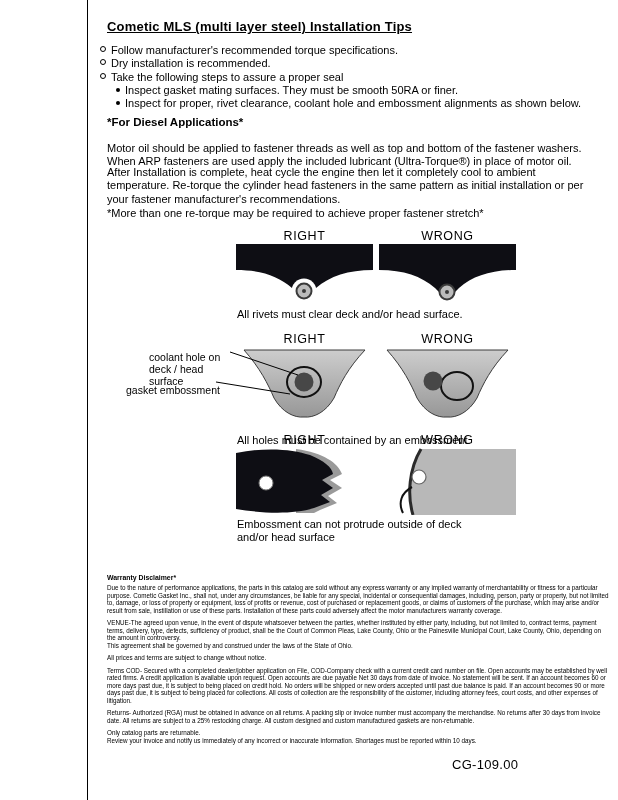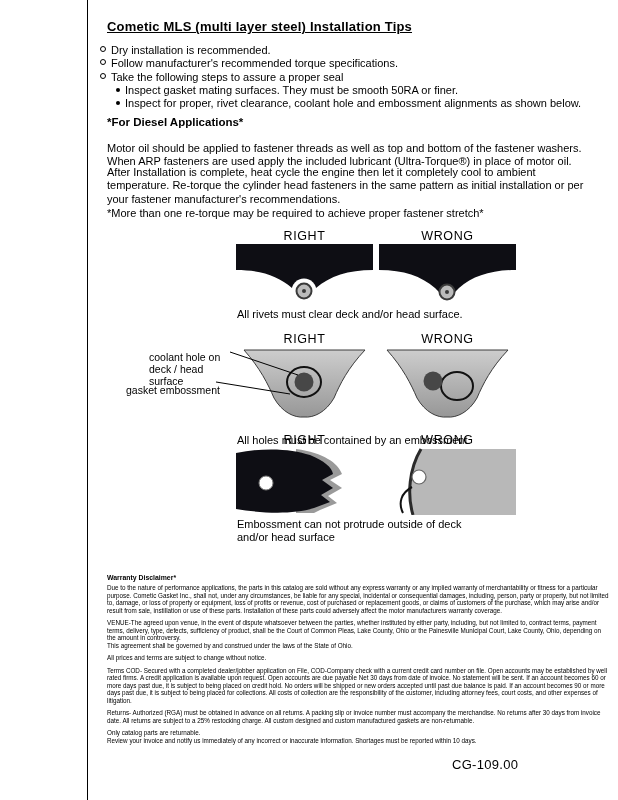--- a/index.html
+++ b/index.html
@@ -42,22 +42,22 @@
 </head>
 <body>
 
 <div class="page">
 
   <div class="left-rule"></div>
 
   <h1 class="title">Cometic MLS (multi layer steel) Installation Tips</h1>
 
   <div class="tips">
+    <div class="tip-item"><span class="b1"></span><span>Follow manufacturer's recommended torque specifications.</span></div>
     <div class="tip-item"><span class="b1"></span><span>Dry installation is recommended.</span></div>
-    <div class="tip-item"><span class="b1"></span><span>Follow manufacturer's recommended torque specifications.</span></div>
     <div class="tip-item"><span class="b1"></span><span>Take the following steps to assure a proper seal</span></div>
     <div class="tip-sub"><span class="b2"></span><span>Inspect gasket mating surfaces.  They must be smooth 50RA or finer.</span></div>
     <div class="tip-sub"><span class="b2"></span><span>Inspect for proper, rivet clearance, coolant hole and embossment alignments as shown below.</span></div>
   </div>
 
   <h2 class="diesel-h">*For Diesel Applications*</h2>
   <p class="bodypara p1">Motor oil should be applied to fastener threads as well as top and bottom of the fastener washers. When ARP fasteners are used apply the included lubricant (Ultra-Torque®) in place of motor oil.</p>
   <p class="bodypara p2">After Installation is complete, heat cycle the engine then let it completely cool to ambient temperature. Re-torque the cylinder head fasteners in the same pattern as initial installation or per your fastener manufacturer's recommendations.</p>
   <p class="bodypara note">*More than one re-torque may be required to achieve proper fastener stretch*</p>
 

